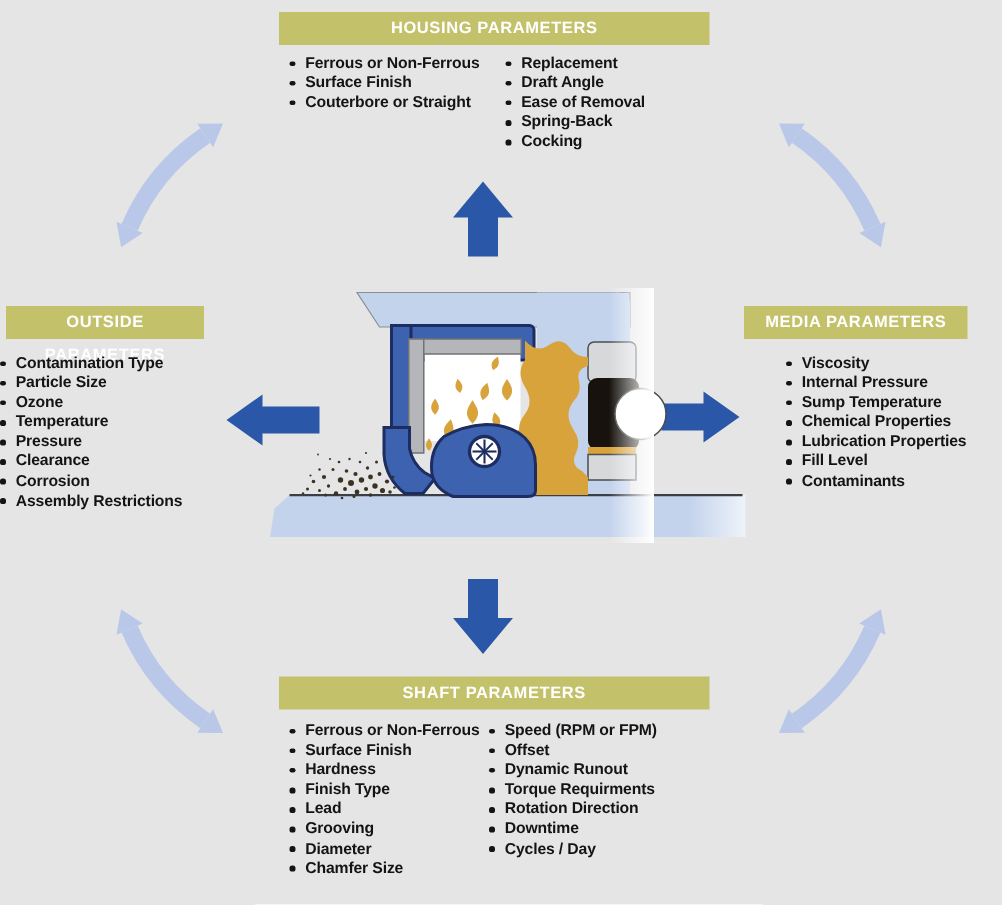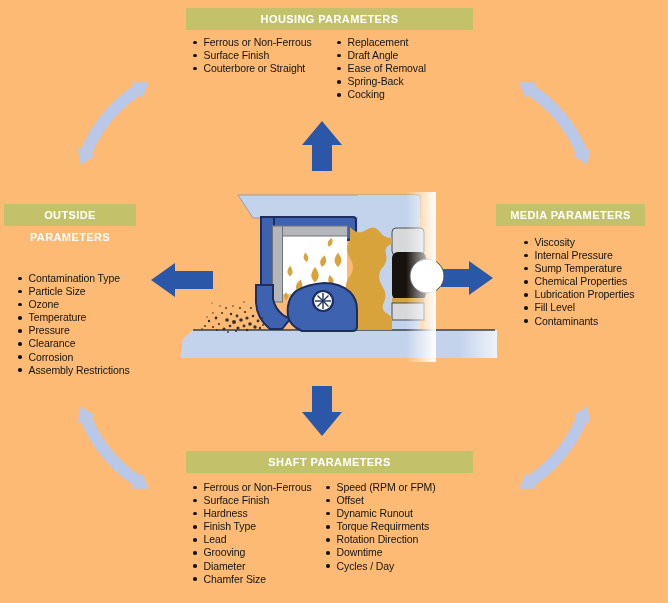--- a/index.html
+++ b/index.html
@@ -1,30 +1,30 @@
 <!DOCTYPE html>
 <html><head>
 <meta charset="utf-8">
 <style>
   html,body{margin:0;padding:0;background:#fff;}
   .canvas{
-    position:relative;width:668px;height:603px;background:#fdba74;overflow:hidden;
+    position:relative;width:668px;height:603px;background:#e5e5e5;overflow:hidden;
     font-family:"Liberation Sans","DejaVu Sans",sans-serif;color:#141414;
   }
   .gfx{position:absolute;left:0;top:0;width:668px;height:603px;}
   .bar{
     position:absolute;background:#c4c16b;color:#fff;
     font-size:11px;font-weight:bold;letter-spacing:.4px;
     text-align:center;line-height:22px;height:22px;
     text-transform:uppercase;
   }
   ul.plist{position:absolute;margin:0;padding:0;list-style:none;}
   ul.plist li{
     display:flex;align-items:center;white-space:nowrap;
-    font-size:10.5px;font-weight:normal;line-height:13.1px;letter-spacing:-0.1px;
+    font-size:10.5px;font-weight:bold;line-height:13.1px;letter-spacing:-0.1px;
   }
   ul.plist li::before{
     content:"";width:3.5px;height:3.5px;border-radius:50%;
     background:#141414;margin-right:7px;flex:0 0 auto;
   }
 </style>
 </head>
 <body>
 
 <div class="canvas">
@@ -190,21 +190,21 @@
       </li>
     <li>
         <span>Spring-Back</span>
       </li>
     <li>
         <span>Cocking</span>
       </li>
   </ul>
 
   <div class="bar" style="left:4px;top:204px;width:132px;">OUTSIDE PARAMETERS</div>
-  <ul class="plist" style="left:18px;top:236px;margin-top:36px;">
+  <ul class="plist" style="left:0;top:236px;">
     <li>
         <span>Contamination Type</span>
       </li>
     <li>
         <span>Particle Size</span>
       </li>
     <li>
         <span>Ozone</span>
       </li>
     <li>

